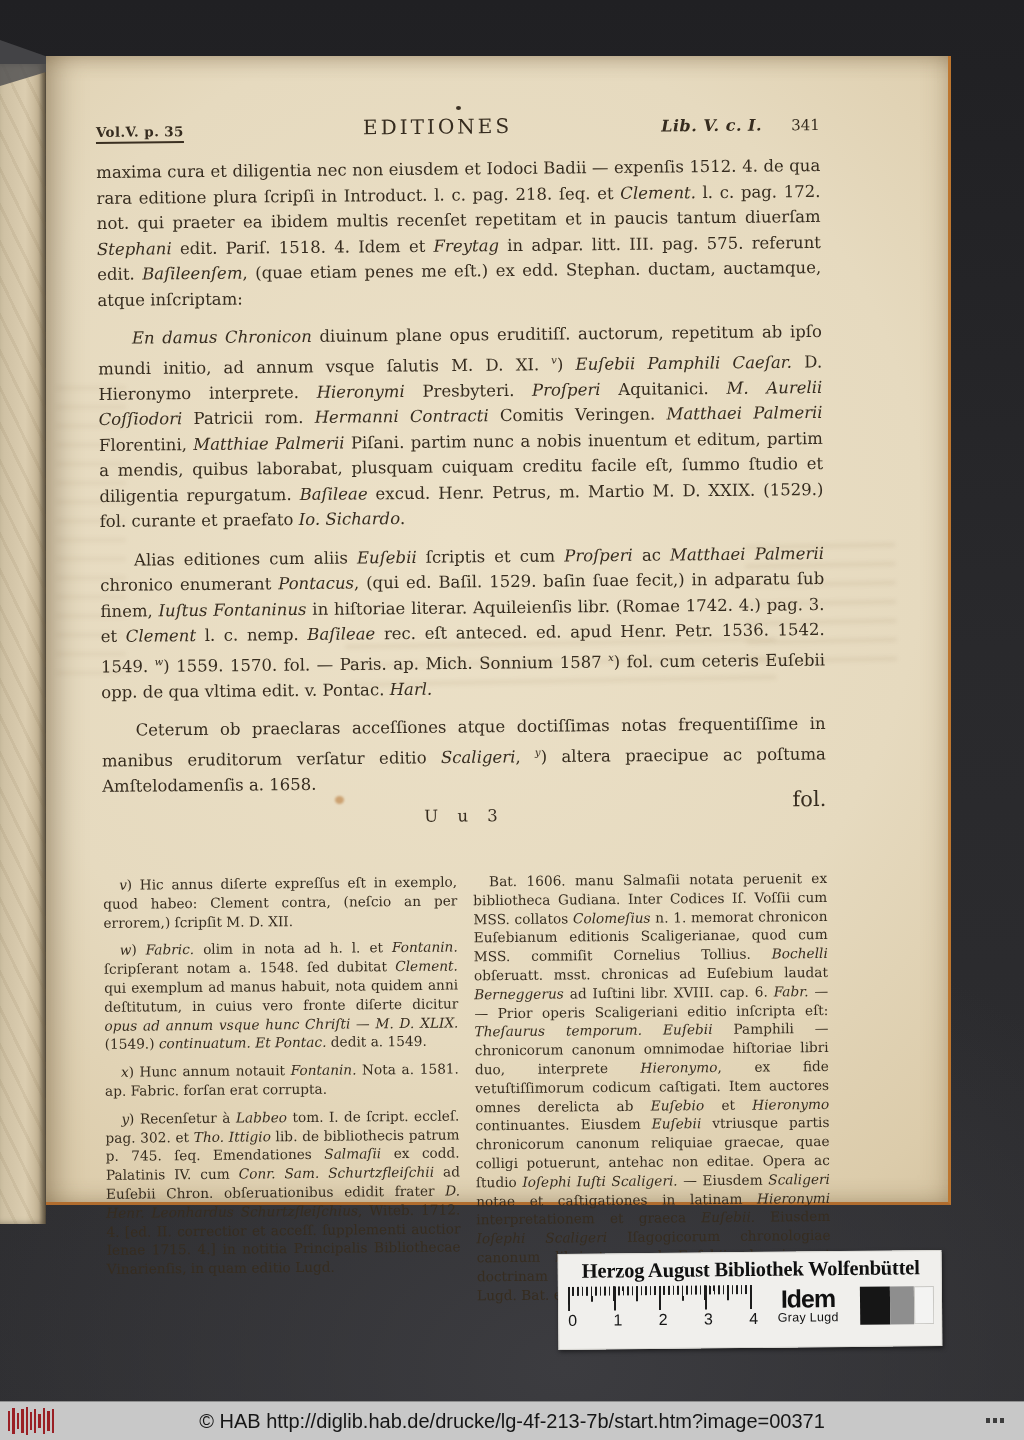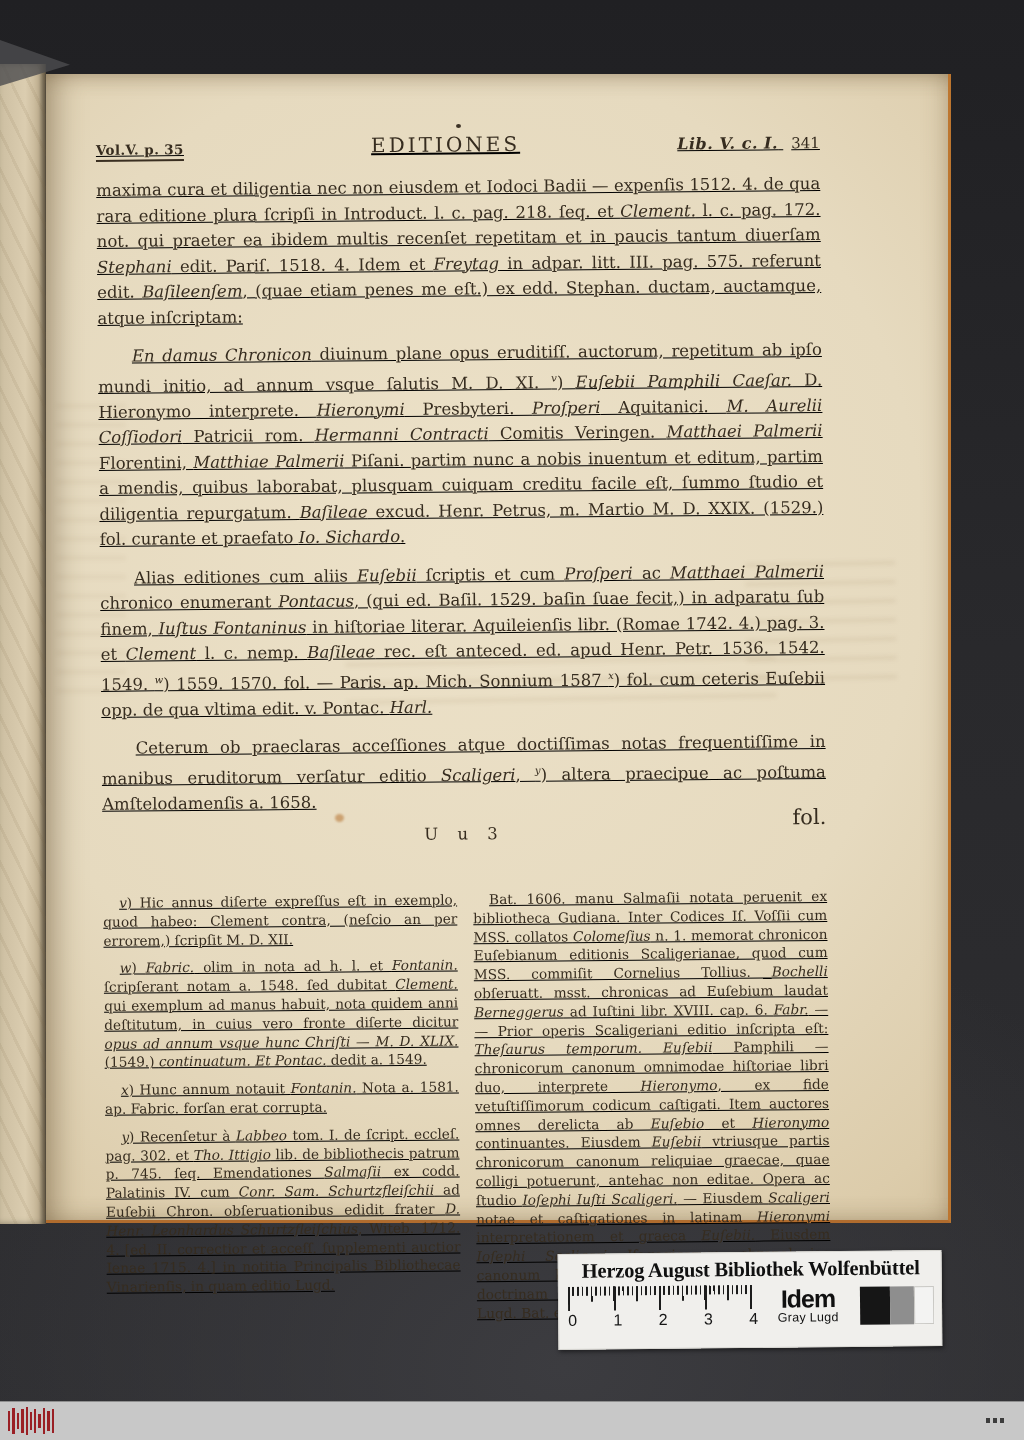--- a/index.html
+++ b/index.html
@@ -11,37 +11,37 @@
       linear-gradient(180deg,#202023 0%,#29292c 45%,#2e2e31 100%);}
   
   .facing-strip{position:absolute;left:0;top:64px;width:46px;height:1160px;
     background:linear-gradient(90deg,#cdbfa2 0%,#dbcdb0 55%,#c4b495 85%,#877b63 97%,#555045 100%);
     box-shadow:inset -4px 0 6px rgba(60,50,35,.5);}
   .facing-strip:after{content:"";position:absolute;inset:0;opacity:.55;
     background:repeating-linear-gradient(64deg,transparent 0 13px,rgba(120,98,62,.18) 13px 16px);}
   .corner-wedge{position:absolute;left:0;top:30px;width:70px;height:56px;background:#4c4c4f;
     clip-path:polygon(0 18%,100% 62%,0 100%);opacity:.8;}
   
-  .page{position:absolute;left:46px;top:74px;width:902px;height:1146px;
+  .page{position:absolute;left:46px;top:56px;width:902px;height:1146px;
     background:
       radial-gradient(95% 80% at 45% 42%, #ece1c8 0%, #e6dabf 55%, #dcccab 85%, #d3c19d 100%);
     border-right:3px solid #bd762f;border-bottom:3px solid #b06c2e;
     box-shadow:inset 22px 0 30px -14px rgba(95,75,45,.5),
                inset -14px -10px 26px -14px rgba(110,85,50,.38),
-               inset 0 16px 22px -16px rgba(110,85,50,.45);text-decoration:underline;}
+               inset 0 16px 22px -16px rgba(110,85,50,.45);}
   .page-inner{position:relative;height:100%;box-sizing:border-box;
     padding:62px 128px 0 50px;color:#362c1f;
     transform:rotate(-0.55deg);transform-origin:40px 90px;}
   .page-head{display:flex;align-items:baseline;justify-content:space-between;margin-bottom:16px;}
   .vol-ref{font-size:13.5px;font-weight:bold;letter-spacing:.4px;
     border-bottom:2px solid #3a2f21;padding-bottom:2px;}
   .running-title{font-size:20px;letter-spacing:3px;margin-left:30px;}
   .book-ref{font-size:16px;white-space:nowrap;}
   .book-ref .lib{font-style:italic;font-weight:bold;letter-spacing:.5px;}
-  .book-ref .pg{margin-left:8px;font-size:15px;}
+  .book-ref .pg{margin-left:24px;font-size:15px;}
   .para{font-size:16.5px;line-height:25.5px;text-align:justify;margin:0 0 13px 0;}
   .para.ind{text-indent:34px;}
   .it{font-style:italic;}
   .sup{font-size:.6em;vertical-align:super;font-style:italic;}
   .sig-row{position:relative;height:30px;margin-top:-2px;}
   .sig-mark{position:absolute;left:0;right:0;text-align:center;
     font-size:16.5px;letter-spacing:7px;}
   .fol{position:absolute;right:0;top:-16px;font-size:21px;}
   .notes{display:flex;gap:16px;margin-top:36px;}
   .note-col{flex:1 1 0;font-size:13.7px;line-height:18.8px;text-align:justify;}
@@ -181,19 +181,20 @@
         <span></span>
         <span></span>
         <span></span>
         <span></span>
       <span></span>
         <span></span>
         <span></span>
         <span></span>
         <span></span>
     </div>
+    <div class="url-text">© HAB http://diglib.hab.de/drucke/lg-4f-213-7b/start.htm?image=00371</div>
     <div class="bar-dots">
       <i></i>
         <i></i>
         <i></i>
     </div>
   </div>
 </div>
 
 </body></html>

